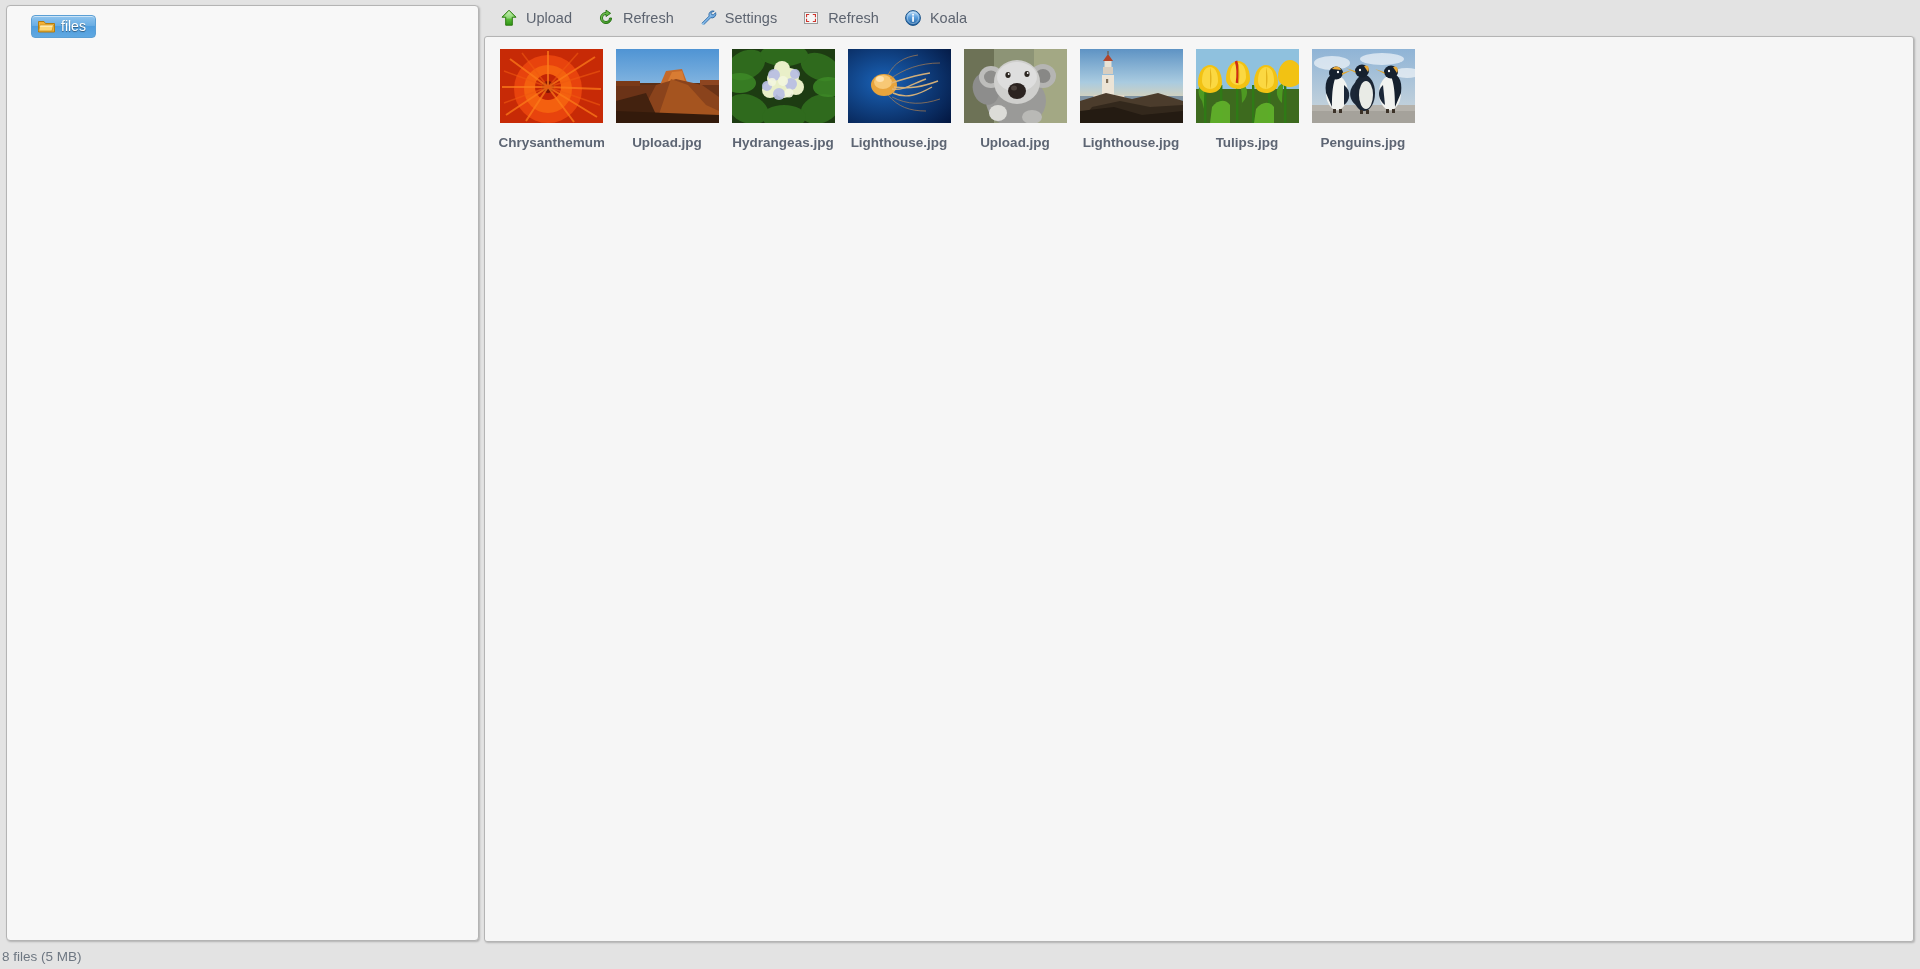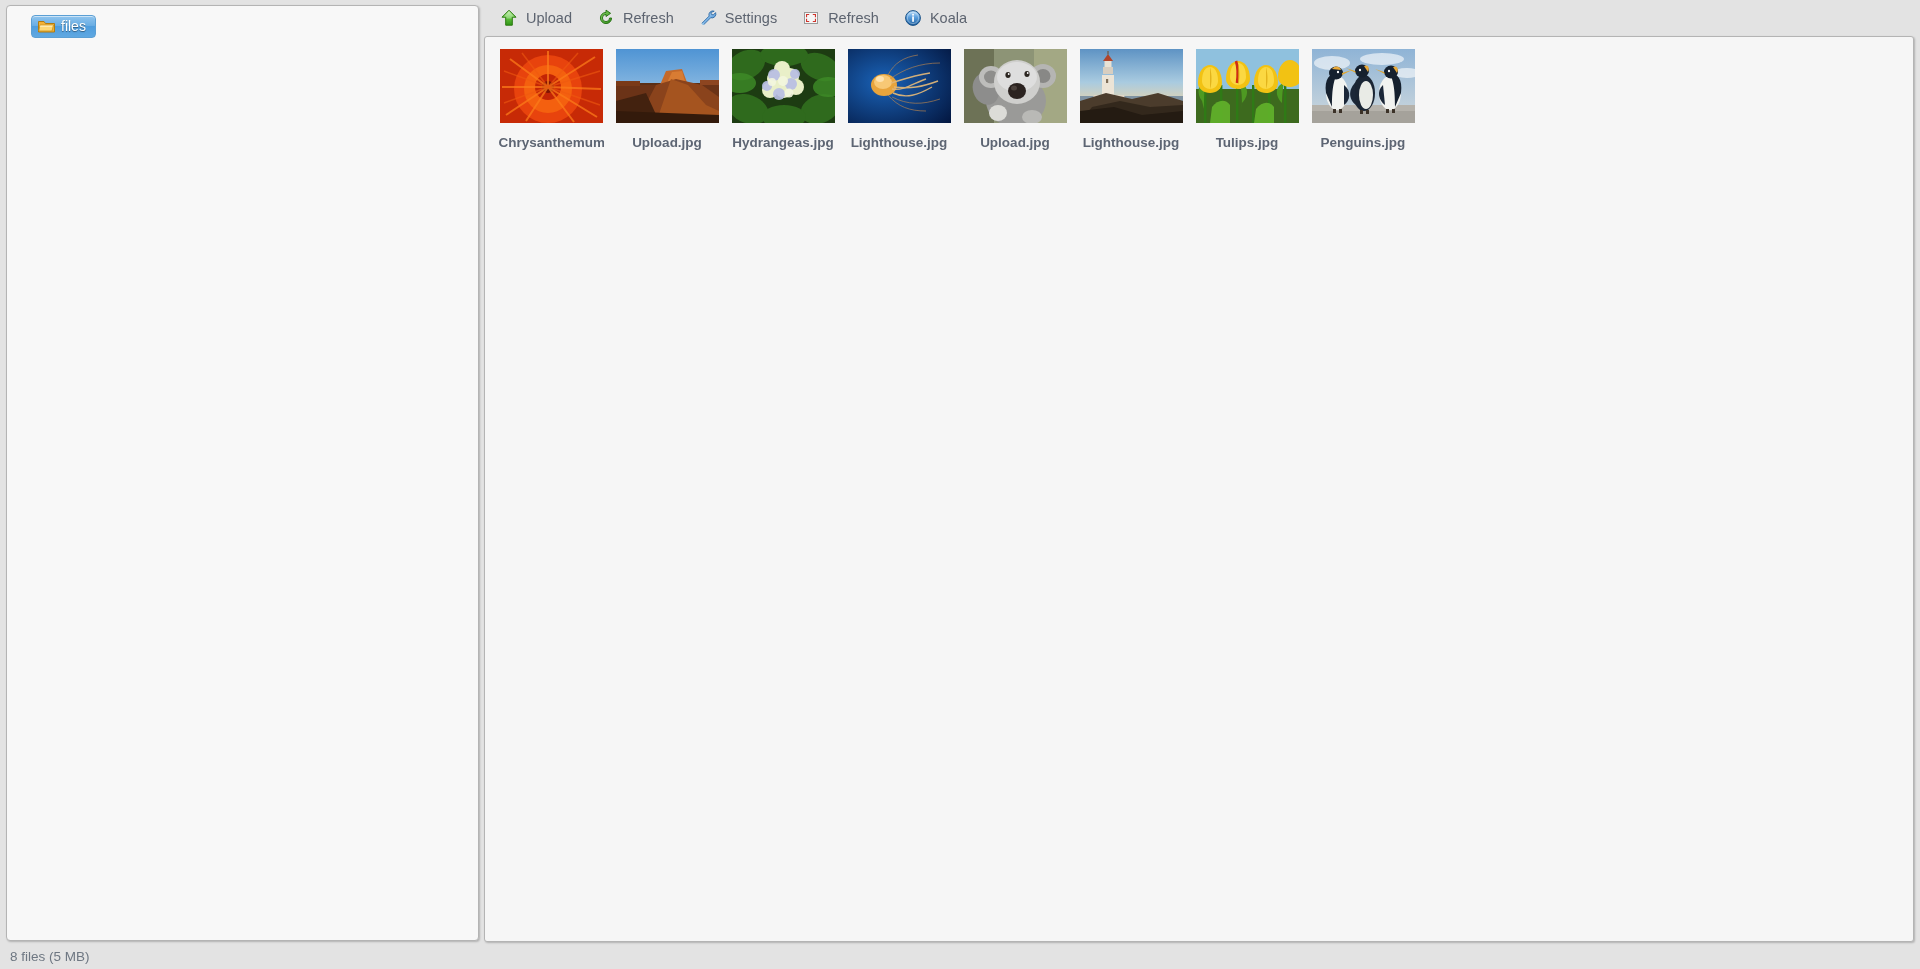--- a/index.html
+++ b/index.html
@@ -123,21 +123,21 @@
     line-height: 16px;
   }
 
   
   #status-bar {
     position: absolute;
     left: 0; top: 945px;
     width: 1920px; height: 24px;
     display: flex;
     align-items: center;
-    padding-left: 10px;
+    padding-left: 2px;
     box-sizing: border-box;
   }
   #status-text {
     font-size: 13.5px;
     color: #6e7782;
     line-height: 16px;
   }
 </style>
 </head>
 <body>

